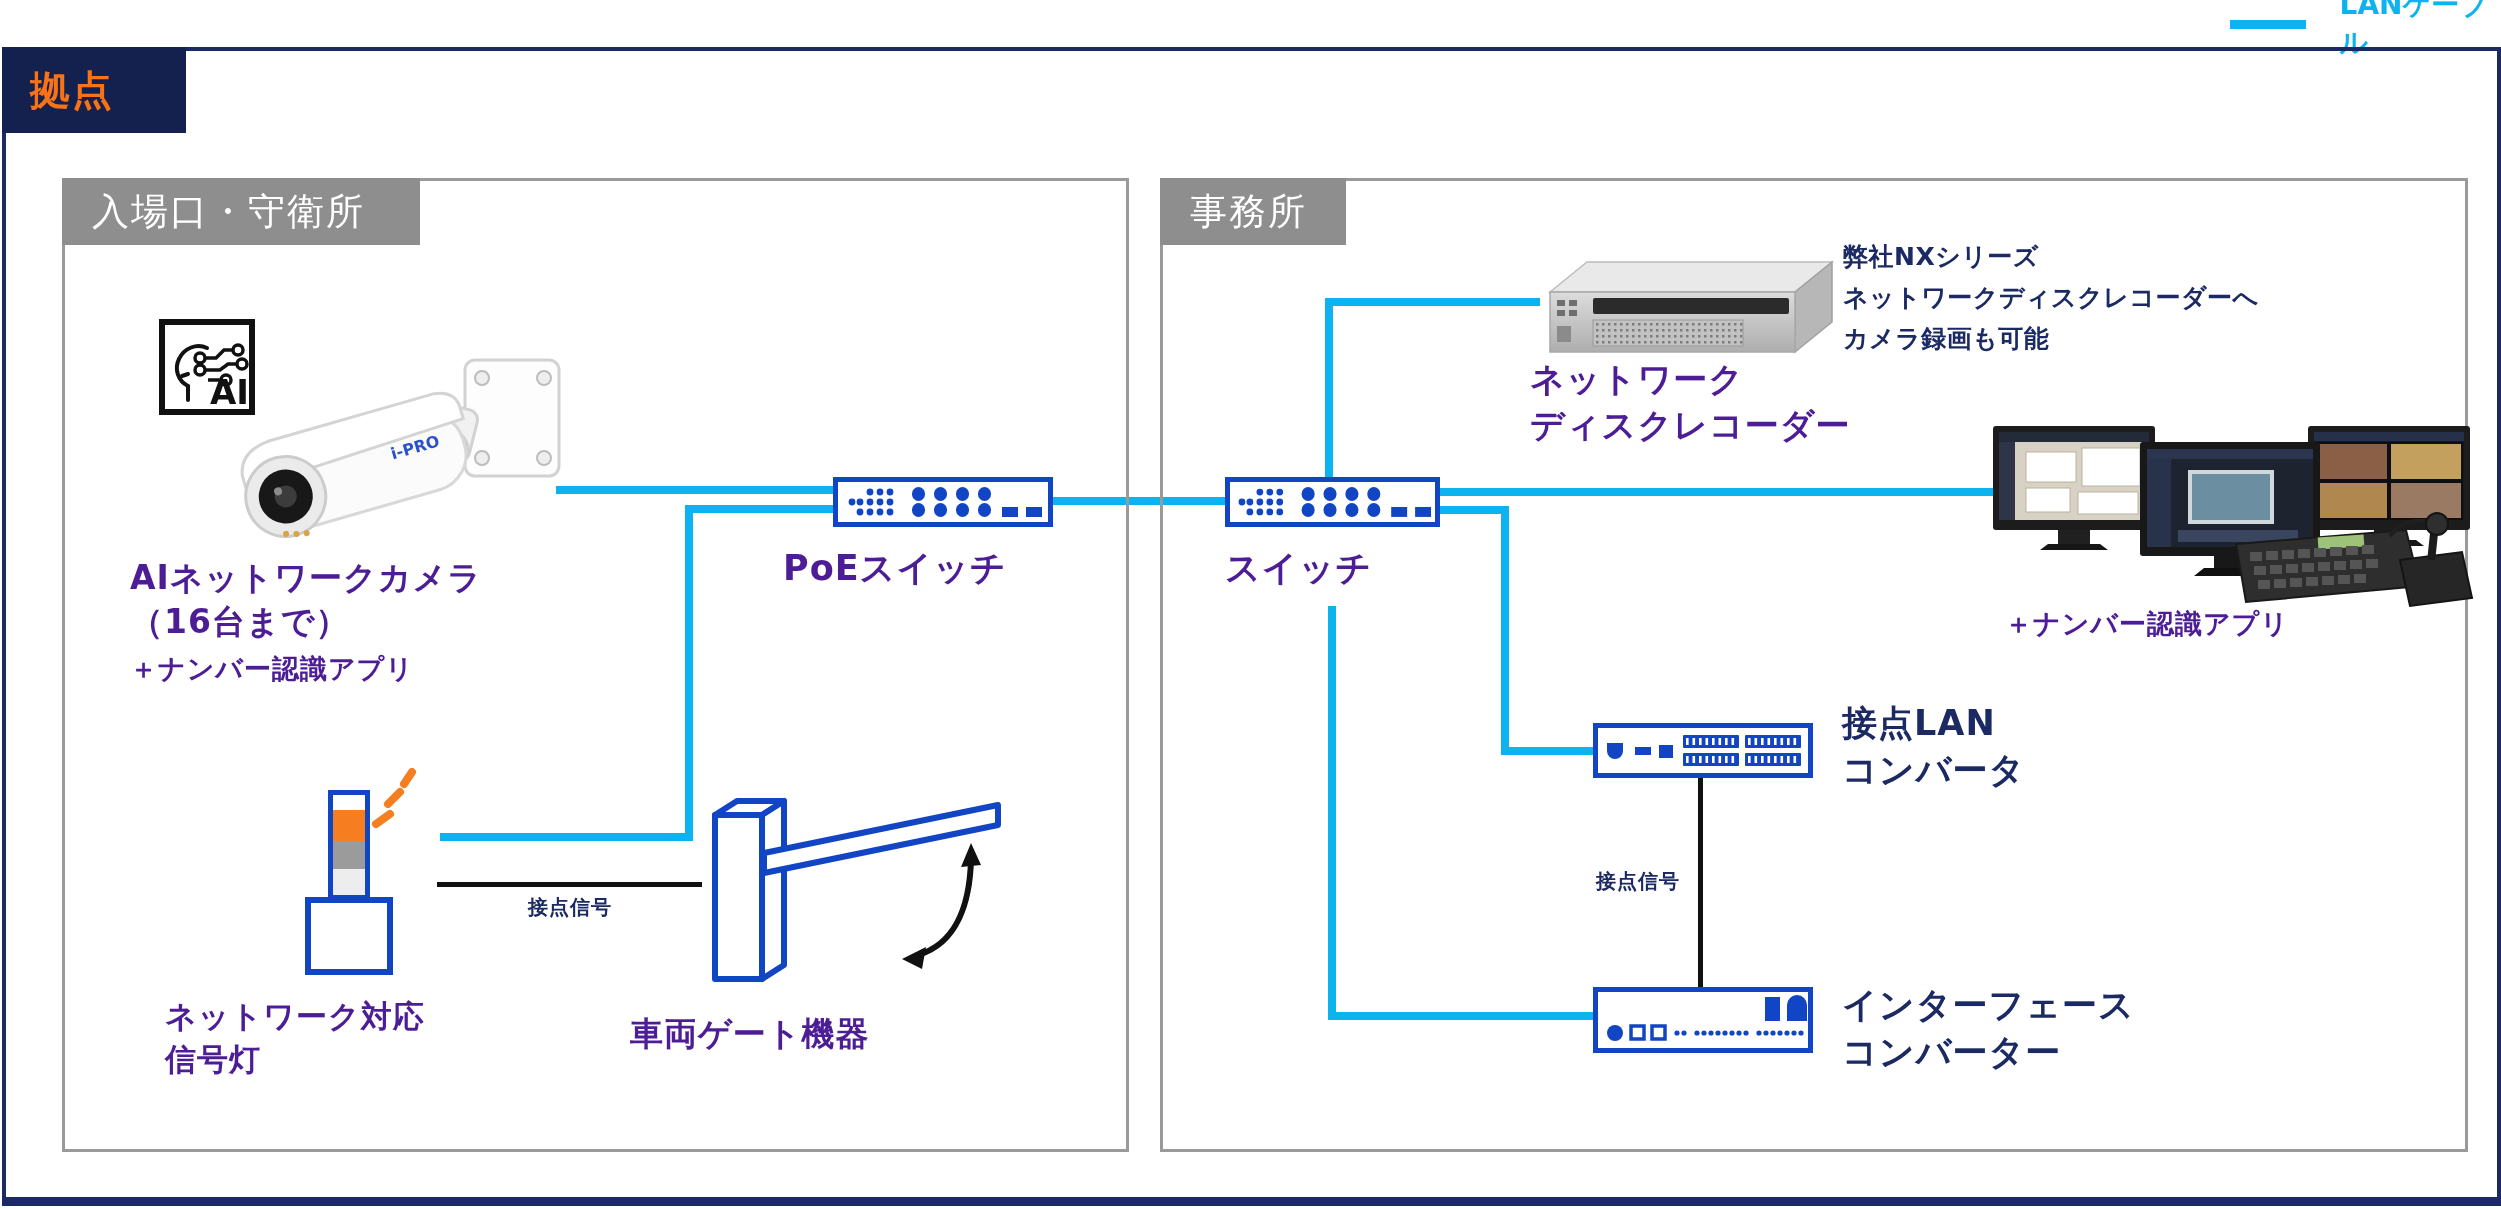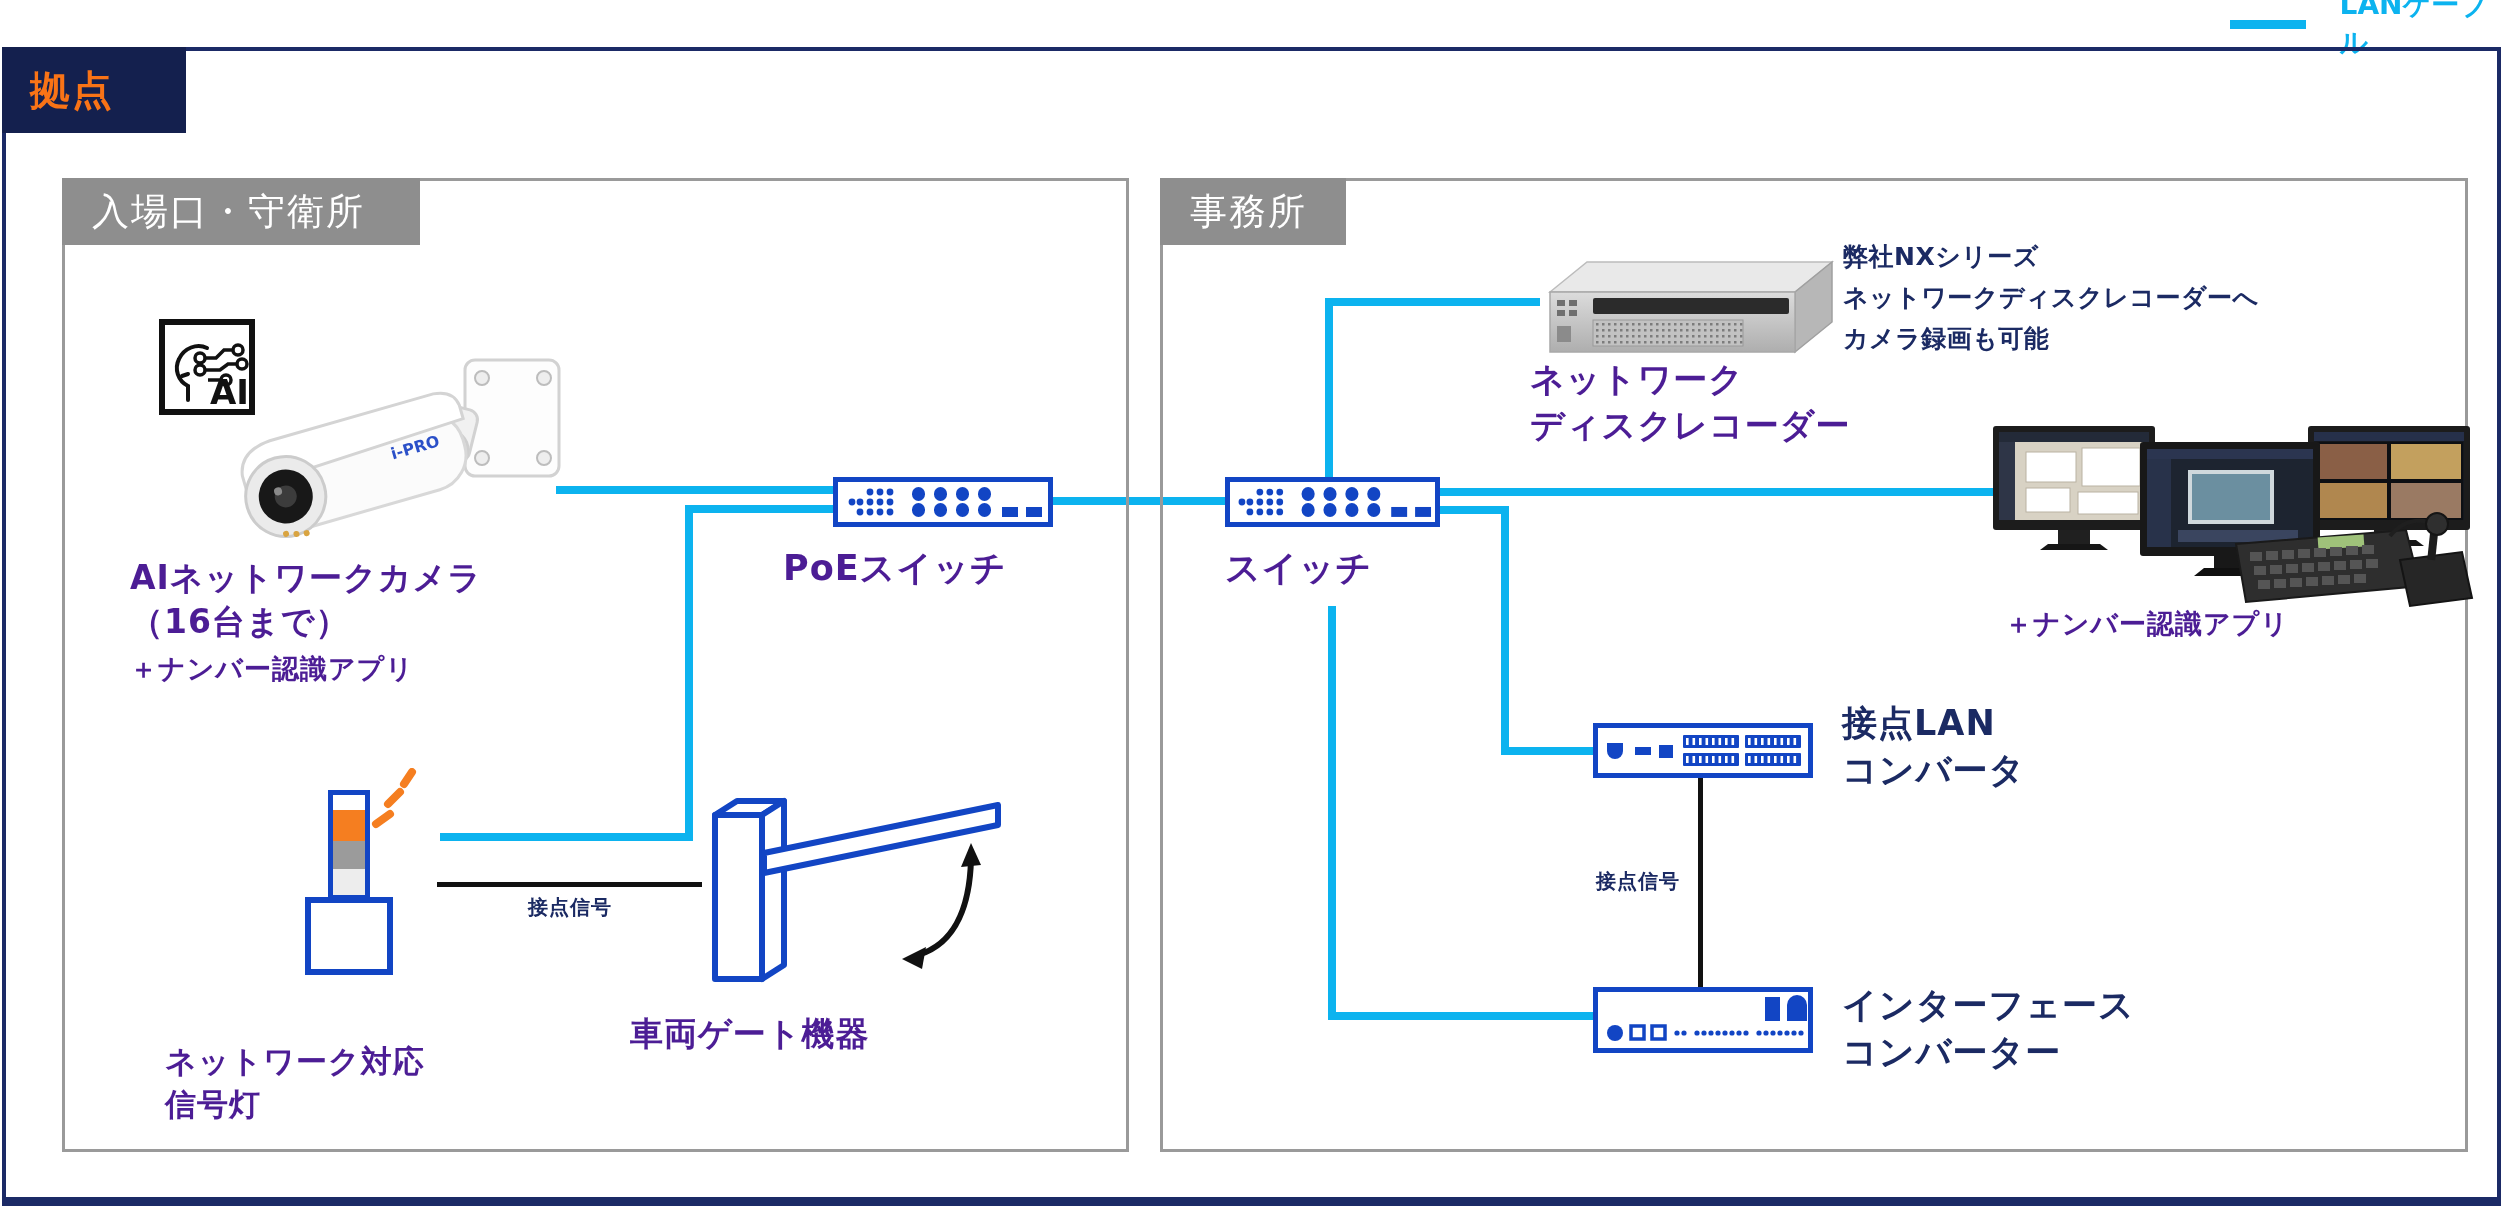--- a/index.html
+++ b/index.html
@@ -175,21 +175,21 @@
   <div class="abs" id="tower-base"></div>
   <div class="abs" style="left:368px;top:768px;width:60px;height:66px;">
     <svg width="60" height="66" viewBox="0 0 60 66">
       <g stroke="#f57e20" stroke-width="8" stroke-linecap="round">
         <line x1="8" y1="56" x2="22" y2="46"></line>
         <line x1="20" y1="36" x2="32" y2="24"></line>
         <line x1="36" y1="16" x2="44" y2="4"></line>
       </g>
     </svg>
   </div>
-  <div class="abs lbl" style="left:165px;top:995px;width:370px;font-size:31px;line-height:43px;margin-top:45px;">
+  <div class="abs lbl" style="left:165px;top:995px;width:370px;font-size:31px;line-height:43px;">
     <div>ネットワーク対応</div>
     <div>信号灯</div>
   </div>
   <div class="abs contact-lbl" style="left:470px;top:894px;width:200px;text-align:center;">接点信号</div>
 
   <div class="abs" style="left:700px;top:793px;width:320px;height:208px;">
     <svg width="320" height="208" viewBox="0 0 320 208">
       <g stroke="#1245c4" stroke-width="6" fill="#ffffff" stroke-linejoin="round">
         <polygon points="15,22 37,8 84,8 62,22"></polygon>
         <polygon points="62,22 84,8 84,172 62,186"></polygon>

